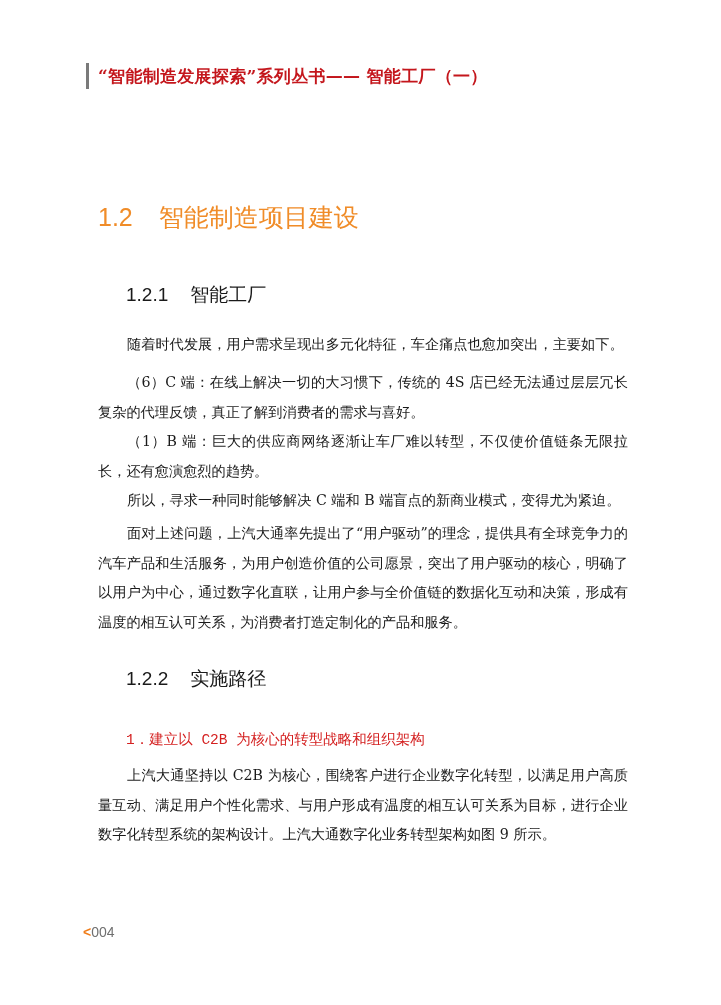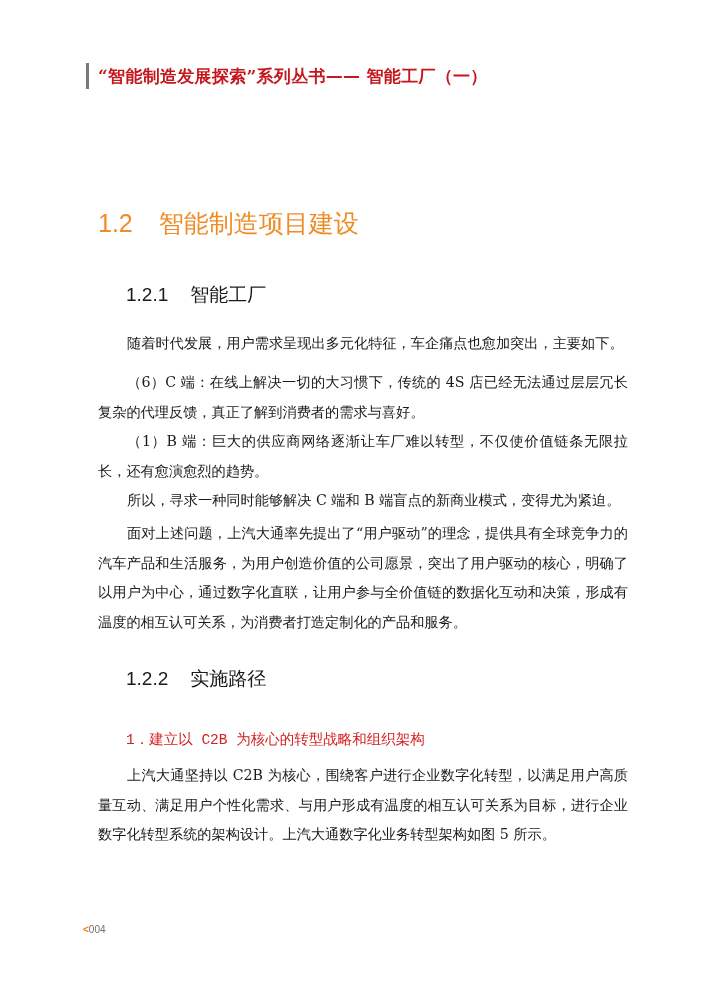--- a/index.html
+++ b/index.html
@@ -14,21 +14,21 @@
     width: 3px; height: 26px; background: #7a7a7a; margin-right: 9px;
   }
   .running-header .text {
     font-family: "DejaVu Serif", "Liberation Serif", serif;
     font-weight: bold; font-size: 17px; color: #c4161c; letter-spacing: 0.3px;
   }
 
   .h1 {
     position: absolute; left: 98px; top: 201px;
     font-family: "Liberation Sans", "DejaVu Sans", sans-serif;
-    font-size: 25px; color: #f08c28; white-space: nowrap; margin-top: 6px;
+    font-size: 25px; color: #f08c28; white-space: nowrap;
   }
   .h1 .num { margin-right: 26px; }
 
   .h2 {
     position: absolute; left: 126px; font-family: "Liberation Sans", "DejaVu Sans", sans-serif;
     font-size: 19px; color: #1a1a1a; white-space: nowrap;
   }
   .h2 .num { margin-right: 22px; margin-top: 45px; }
   .h2.a { top: 282px; }
   .h2.b { top: 666px; }
@@ -38,31 +38,31 @@
     font-family: Liberation Mono, monospace;
     font-size: 14.5px; color: #d42020; white-space: nowrap;
   }
 
   .para {
     position: absolute; left: 98px; width: 530px;
     font-family: "DejaVu Serif", "Liberation Serif", serif;
     font-size: 14.2px; line-height: 29.5px; color: #1a1a1a;
     text-indent: 29px; text-align: justify; margin: 0;
   }
-  .p1 { top: 330px; font-family: Liberation Mono, monospace; }
+  .p1 { top: 330px; }
   .p2 { top: 368px; }
   .p3 { top: 427px; }
   .p4 { top: 486px; }
   .p5 { top: 519px; }
   .p6 { top: 761px; }
 
   .page-number {
     position: absolute; left: 83px; top: 924px;
     font-family: "Liberation Sans", "DejaVu Sans", sans-serif;
-    font-size: 10px; color: #6f6f6f; text-align: center;
+    font-size: 14px; color: #6f6f6f; text-align: center;
   }
   .page-number .lt { color: #f07d1a; font-weight: bold; }
 </style>
 </head>
 <body>
 
 <div class="page">
 
   <div class="running-header">
     <div class="bar"></div>
@@ -82,19 +82,19 @@
   <p class="para p3">（1）B 端：巨大的供应商网络逐渐让车厂难以转型，不仅使价值链条无限拉长，还有愈演愈烈的趋势。</p>
   <p class="para p4">所以，寻求一种同时能够解决 C 端和 B 端盲点的新商业模式，变得尤为紧迫。</p>
   <p class="para p5">面对上述问题，上汽大通率先提出了“用户驱动”的理念，提供具有全球竞争力的汽车产品和生活服务，为用户创造价值的公司愿景，突出了用户驱动的核心，明确了以用户为中心，通过数字化直联，让用户参与全价值链的数据化互动和决策，形成有温度的相互认可关系，为消费者打造定制化的产品和服务。</p>
 
   <div class="h2 b">
     <span class="num">1.2.2</span><span>实施路径</span>
   </div>
 
   <div class="h3">1．建立以 C2B 为核心的转型战略和组织架构</div>
 
-  <p class="para p6">上汽大通坚持以 C2B 为核心，围绕客户进行企业数字化转型，以满足用户高质量互动、满足用户个性化需求、与用户形成有温度的相互认可关系为目标，进行企业数字化转型系统的架构设计。上汽大通数字化业务转型架构如图 5 所示。</p>
+  <p class="para p6">上汽大通坚持以 C2B 为核心，围绕客户进行企业数字化转型，以满足用户高质量互动、满足用户个性化需求、与用户形成有温度的相互认可关系为目标，进行企业数字化转型系统的架构设计。上汽大通数字化业务转型架构如图 9 所示。</p>
 
   <div class="page-number">
     <span class="lt">&lt;</span><span>004</span>
   </div>
 
 </div>
 
 </body></html>

